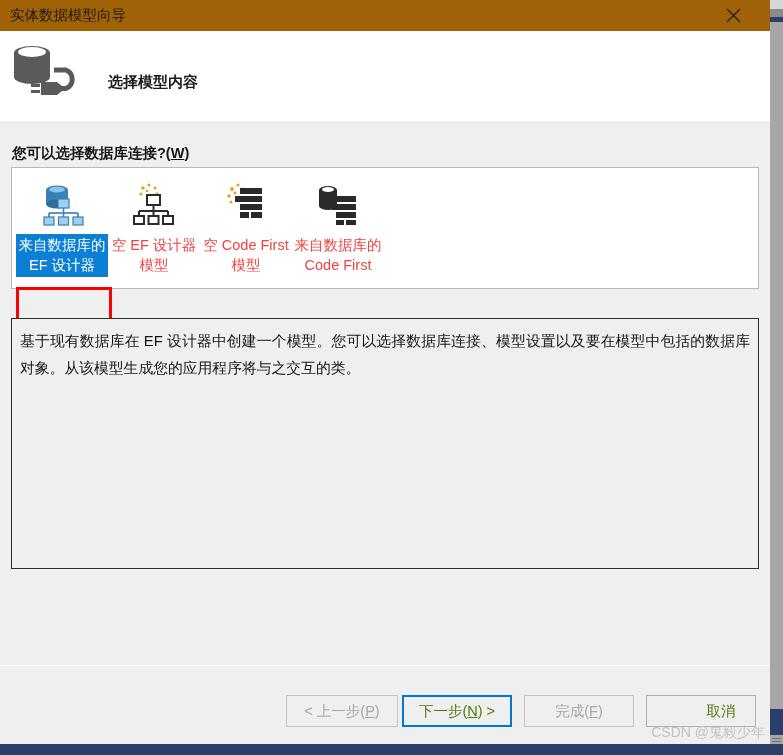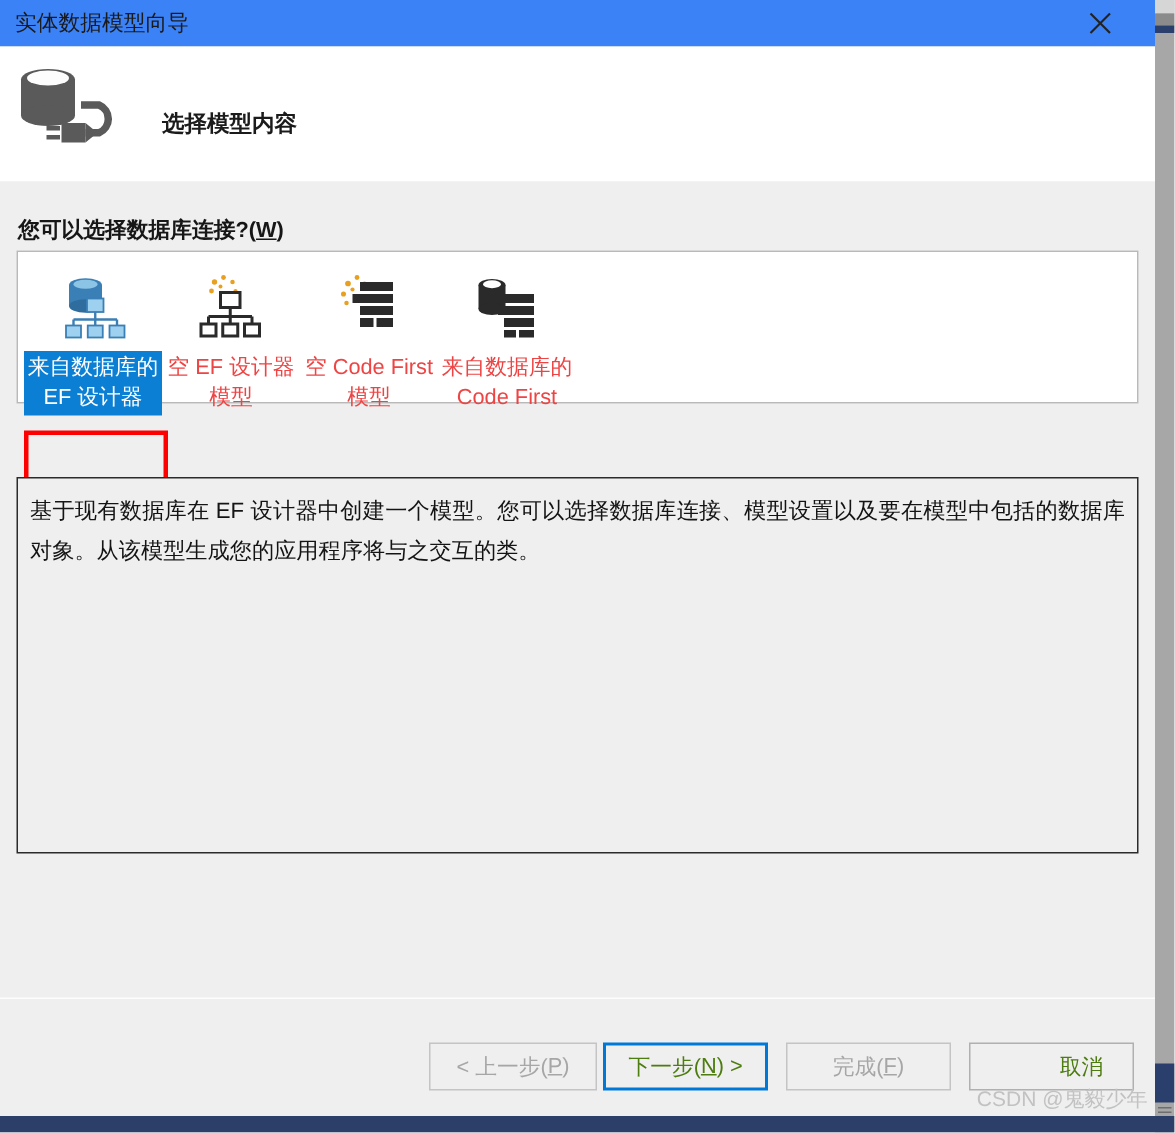--- a/index.html
+++ b/index.html
@@ -16,21 +16,21 @@
     width: 783px;
     height: 755px;
     background: #efefef;
   }
 
   
   .titlebar {
     position: absolute;
     left: 0; top: 0;
     width: 770px; height: 31px;
-    background: #3b82f6;
+    background: #a16207;
   }
   .titlebar-text {
     position: absolute;
     left: 10px; top: 6px;
     font-size: 14.5px;
     color: #1a1a1a;
     white-space: nowrap;
   }
   .close-btn {
     position: absolute;
@@ -79,21 +79,21 @@
     font-weight: bold;
     color: #161616;
     white-space: nowrap;
   }
   .prompt-label u { text-decoration: underline; }
 
   
   .chooser {
     position: absolute;
     left: 11px; top: 46px;
-    width: 748px; height: 102px;
+    width: 748px; height: 122px;
     background: #ffffff;
     border: 1px solid #b9b9b9;
   }
   .chooser-inner {
     position: absolute;
     left: 0; top: 0;
     display: flex;
     align-items: flex-start;
     padding: 4px 0 0 4px;
   }

